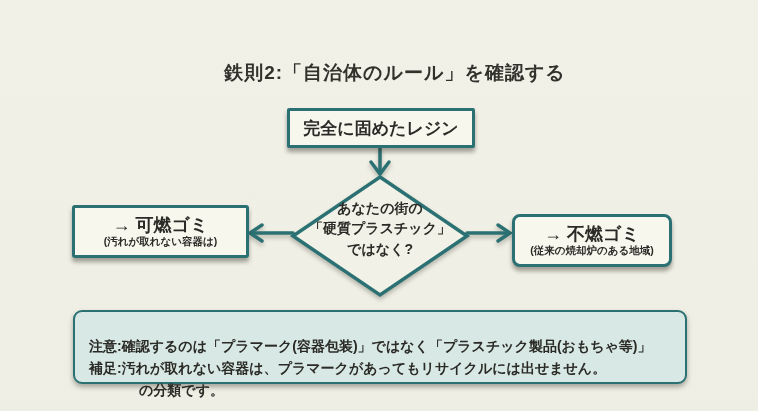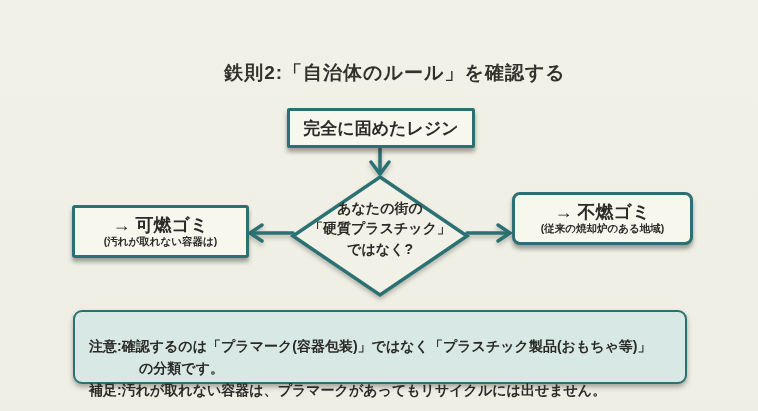--- a/index.html
+++ b/index.html
@@ -20,21 +20,21 @@
   .node{
     position:absolute;box-sizing:border-box;
     background:#f8f7ee;border:3px solid #2b7173;border-radius:2px;
     display:flex;flex-direction:column;align-items:center;justify-content:center;
     box-shadow:0 4px 4px rgba(45,45,35,.42);
     color:#2a2a26;text-align:center;
   }
   .start-node{left:287px;top:108px;width:188px;height:40px;}
   .start-node .node-label{font-size:17px;font-weight:bold;}
   .outcome-left{left:72px;top:205px;width:177px;height:53px;border-radius:3px;}
-  .outcome-right{left:512px;top:192px;width:181px;height:53px;border-radius:8px;}
+  .outcome-right{left:512px;top:214px;width:160px;height:53px;border-radius:8px;}
   .outcome-label{font-size:18px;font-weight:bold;line-height:1.15;}
   .outcome-sub{font-size:10.5px;font-weight:bold;line-height:1.25;}
   .decision-label{
     position:absolute;left:294px;top:198px;width:172px;
     text-align:center;font-size:14px;font-weight:bold;
     line-height:1.45;color:#2a2a26;
   }
   .note-box{
     position:absolute;left:73px;top:310px;width:614px;height:74px;
     box-sizing:border-box;background:#d8e8e4;
@@ -84,17 +84,17 @@
     <span class="outcome-sub">(汚れが取れない容器は)</span>
   </div>
 
   <div class="node outcome-right">
     <span class="outcome-label">→ 不燃ゴミ</span>
     <span class="outcome-sub">(従来の焼却炉のある地域)</span>
   </div>
 
   <div class="note-box">
     <div class="note-line">注意:確認するのは「プラマーク(容器包装)」ではなく「プラスチック製品(おもちゃ等)」</div>
+    <div class="note-line">補足:汚れが取れない容器は、プラマークがあってもリサイクルには出せません。</div>
     <div class="note-line indent">の分類です。</div>
-    <div class="note-line">補足:汚れが取れない容器は、プラマークがあってもリサイクルには出せません。</div>
   </div>
 
 </div>
 
 </body></html>

